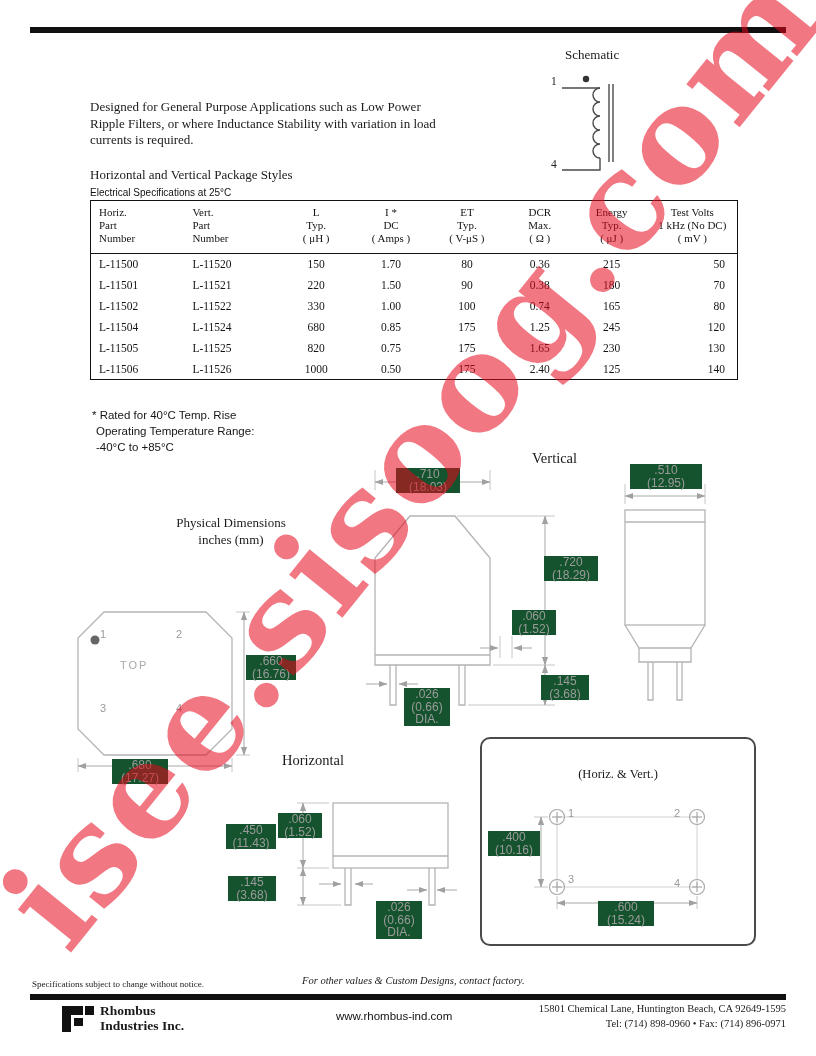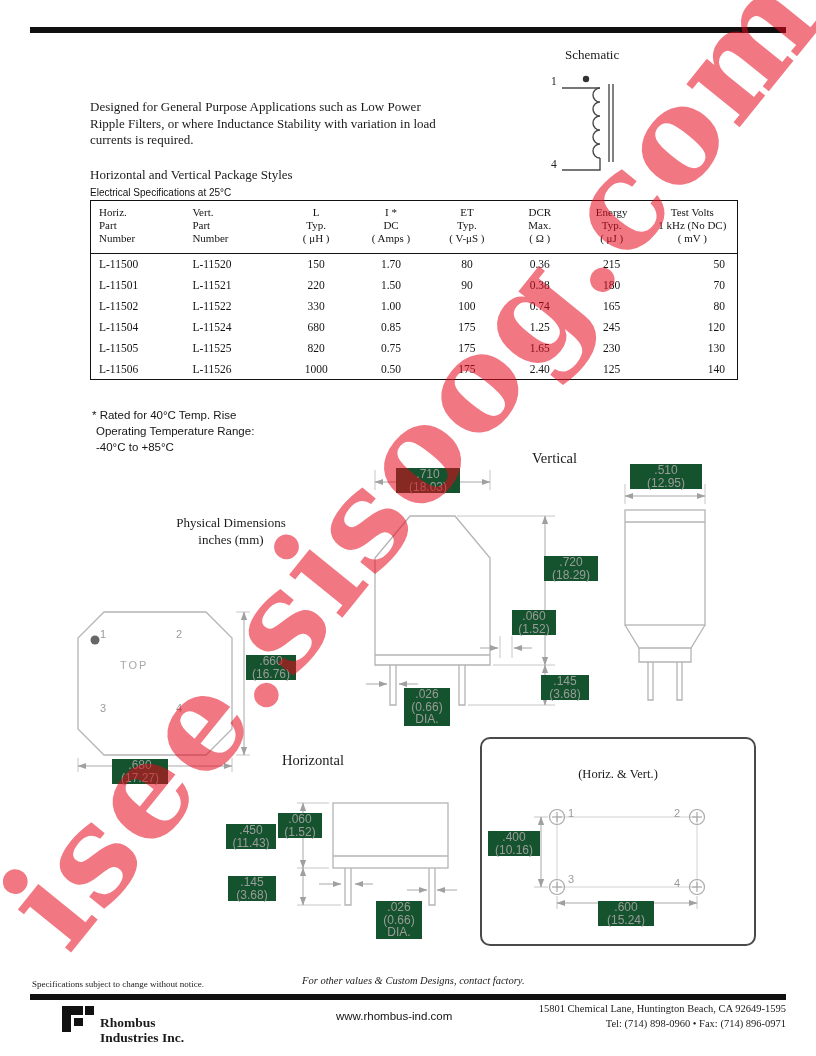--- a/index.html
+++ b/index.html
@@ -46,21 +46,21 @@
 
   .footprint { left:480px; top:737px; width:276px; height:209px; border:2px solid #4a4a4a; border-radius:10px; }
   .fp-svg { position:absolute; left:0; top:0; }
   .fp-title { position:absolute; left:0; right:0; top:11px; text-align:center; font-size:13.5px; color:#1a1a1a; }
   .fp-sub   { position:absolute; left:0; right:0; top:28px; text-align:center; font-size:12.5px; color:#1a1a1a; }
 
   .notice { left:32px; top:979px; font-size:9px; }
   .custom { left:302px; top:975px; font-size:10.5px; font-style:italic; }
 
   .logo { left:60px; top:1004px; }
-  .company { left:100px; top:1003px; font-weight:bold; font-size:13.5px; line-height:15px;margin-top:12px; }
+  .company { left:100px; top:1003px; font-weight:bold; font-size:13.5px; line-height:15px; }
   .website { left:336px; top:1010px; font-family:"Liberation Sans", sans-serif; font-size:11.5px; color:#111; }
   .addr { left:420px; top:1001px; width:366px; text-align:right; font-size:10.5px; line-height:15px; }
 
   .watermark { position:absolute; left:-28px; top:878px; transform:rotate(-51deg); transform-origin:0 0;
                font-family:"DejaVu Serif", serif; font-weight:700; font-size:132px; letter-spacing:3px;
                color:rgba(229,8,27,0.55); white-space:nowrap; z-index:40; pointer-events:none; }
 </style>
 </head>
 <body>
 

